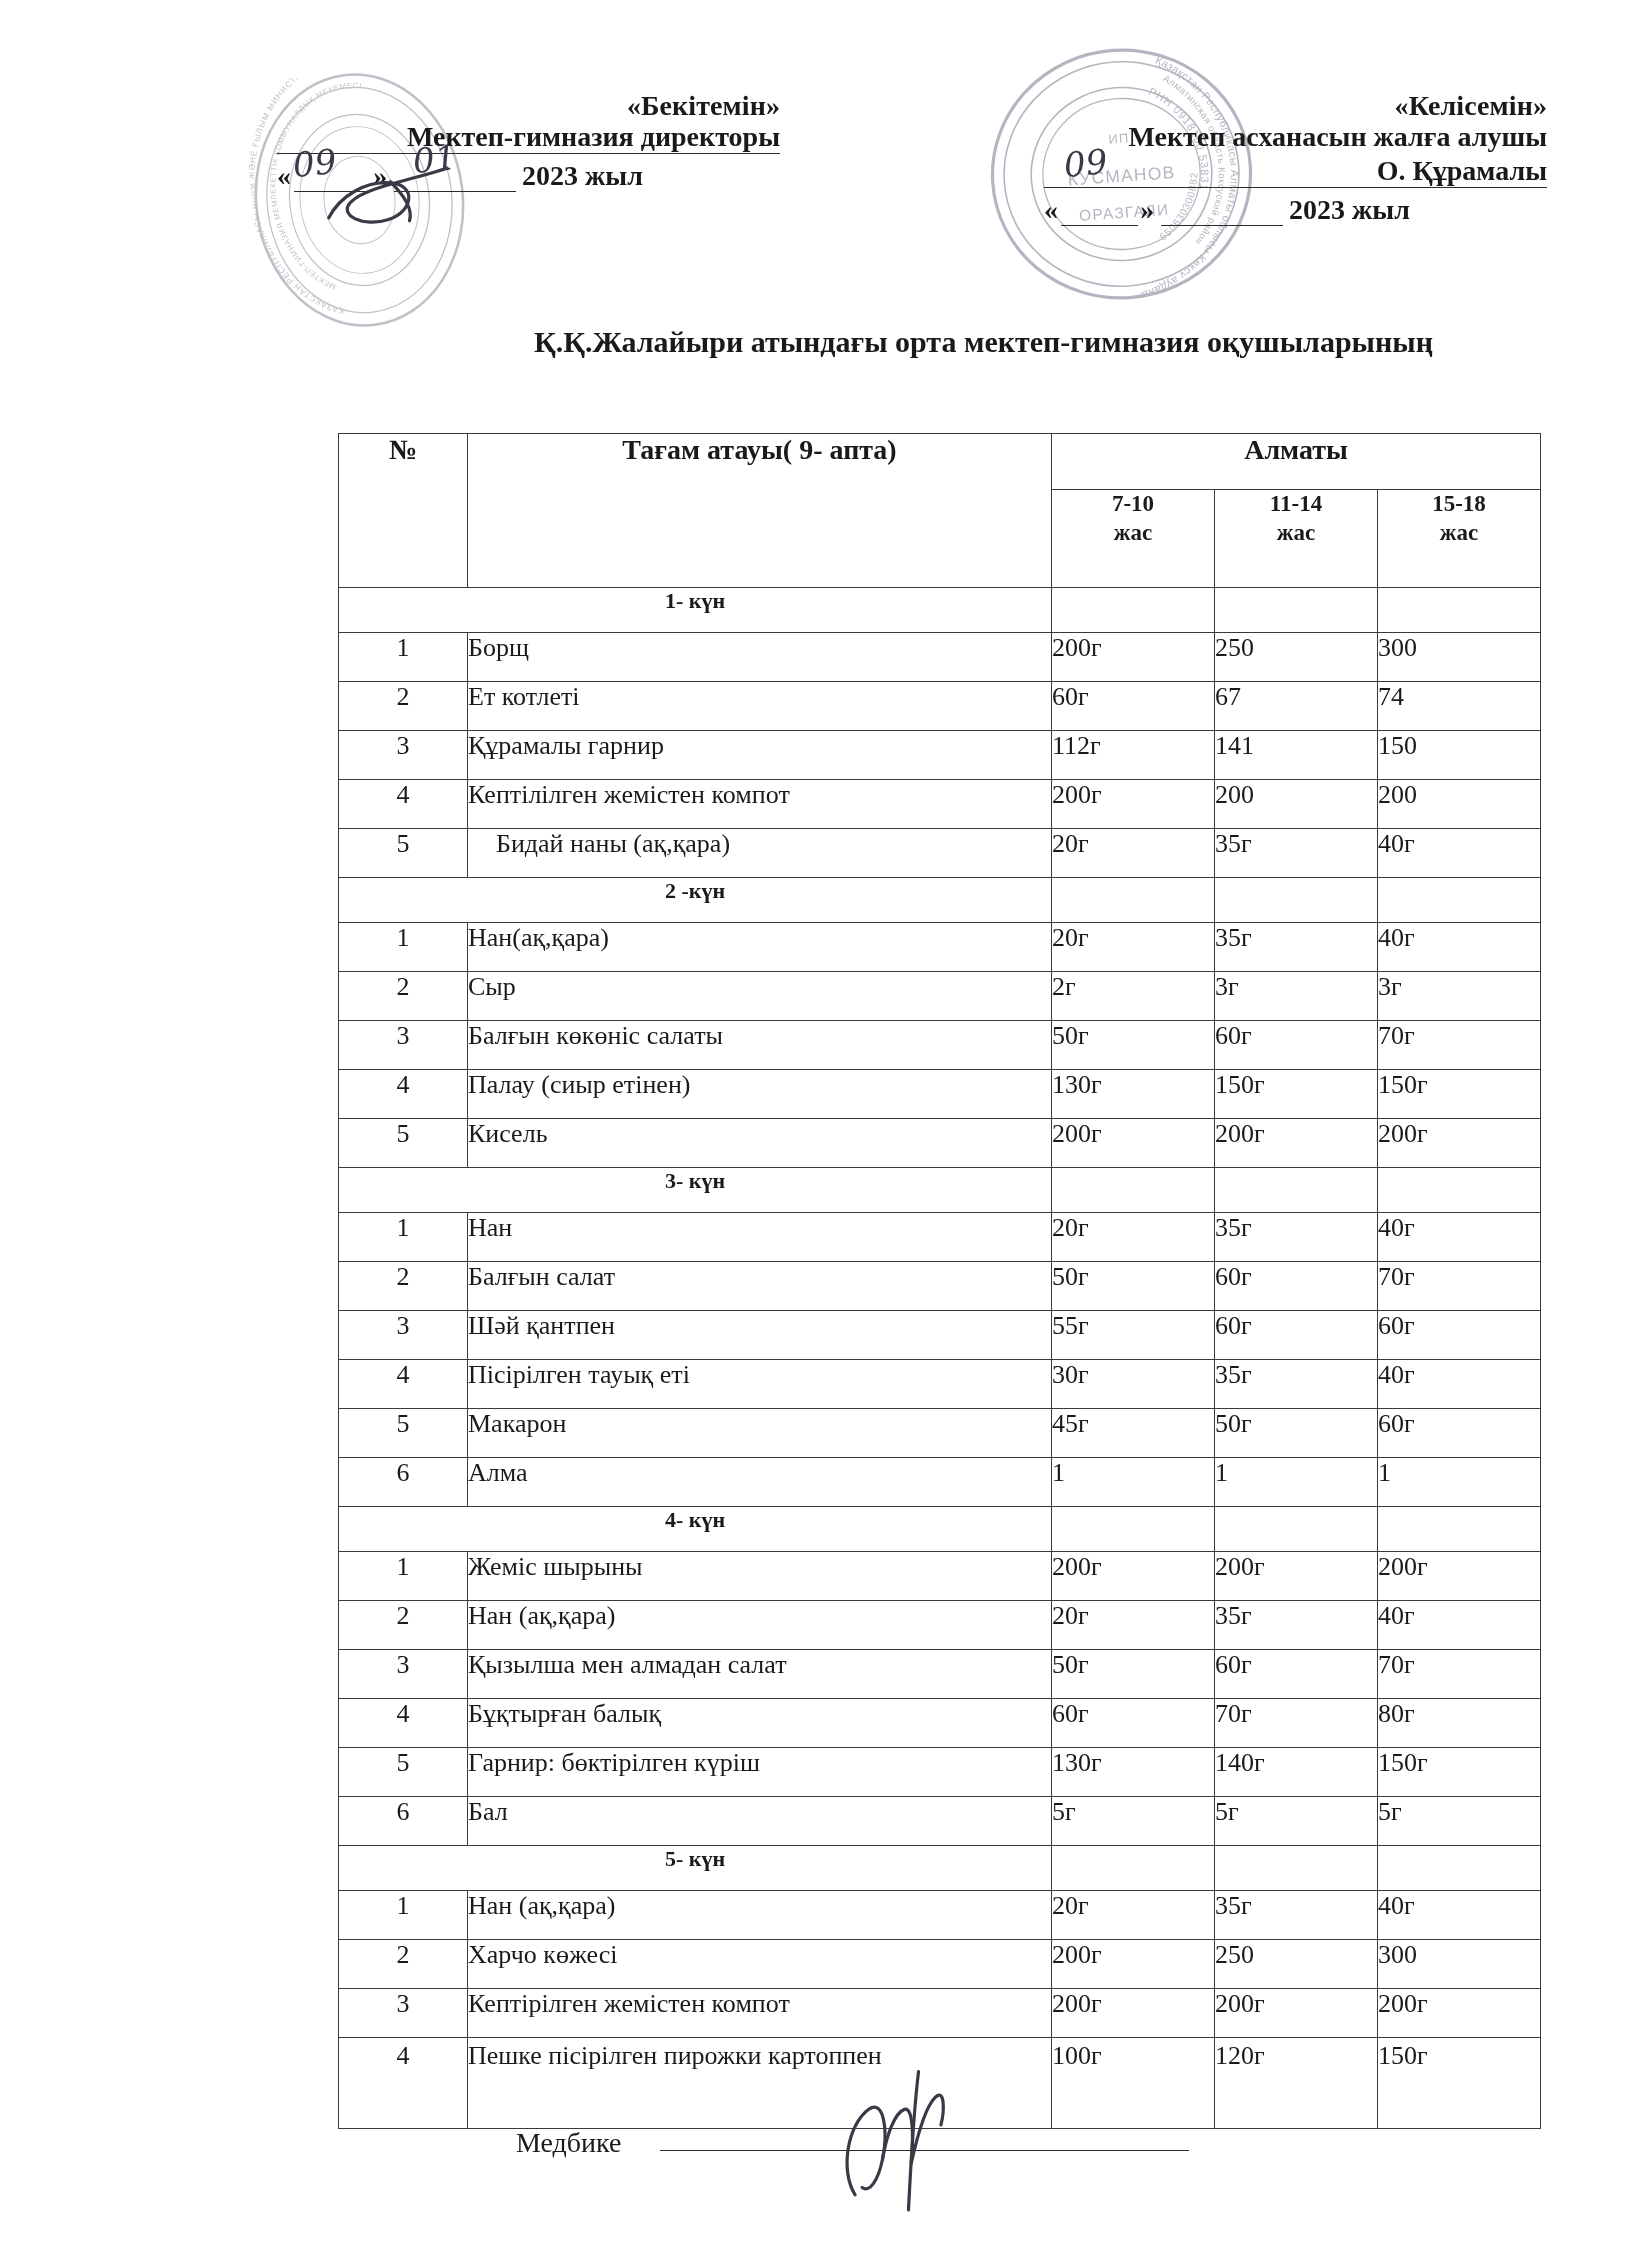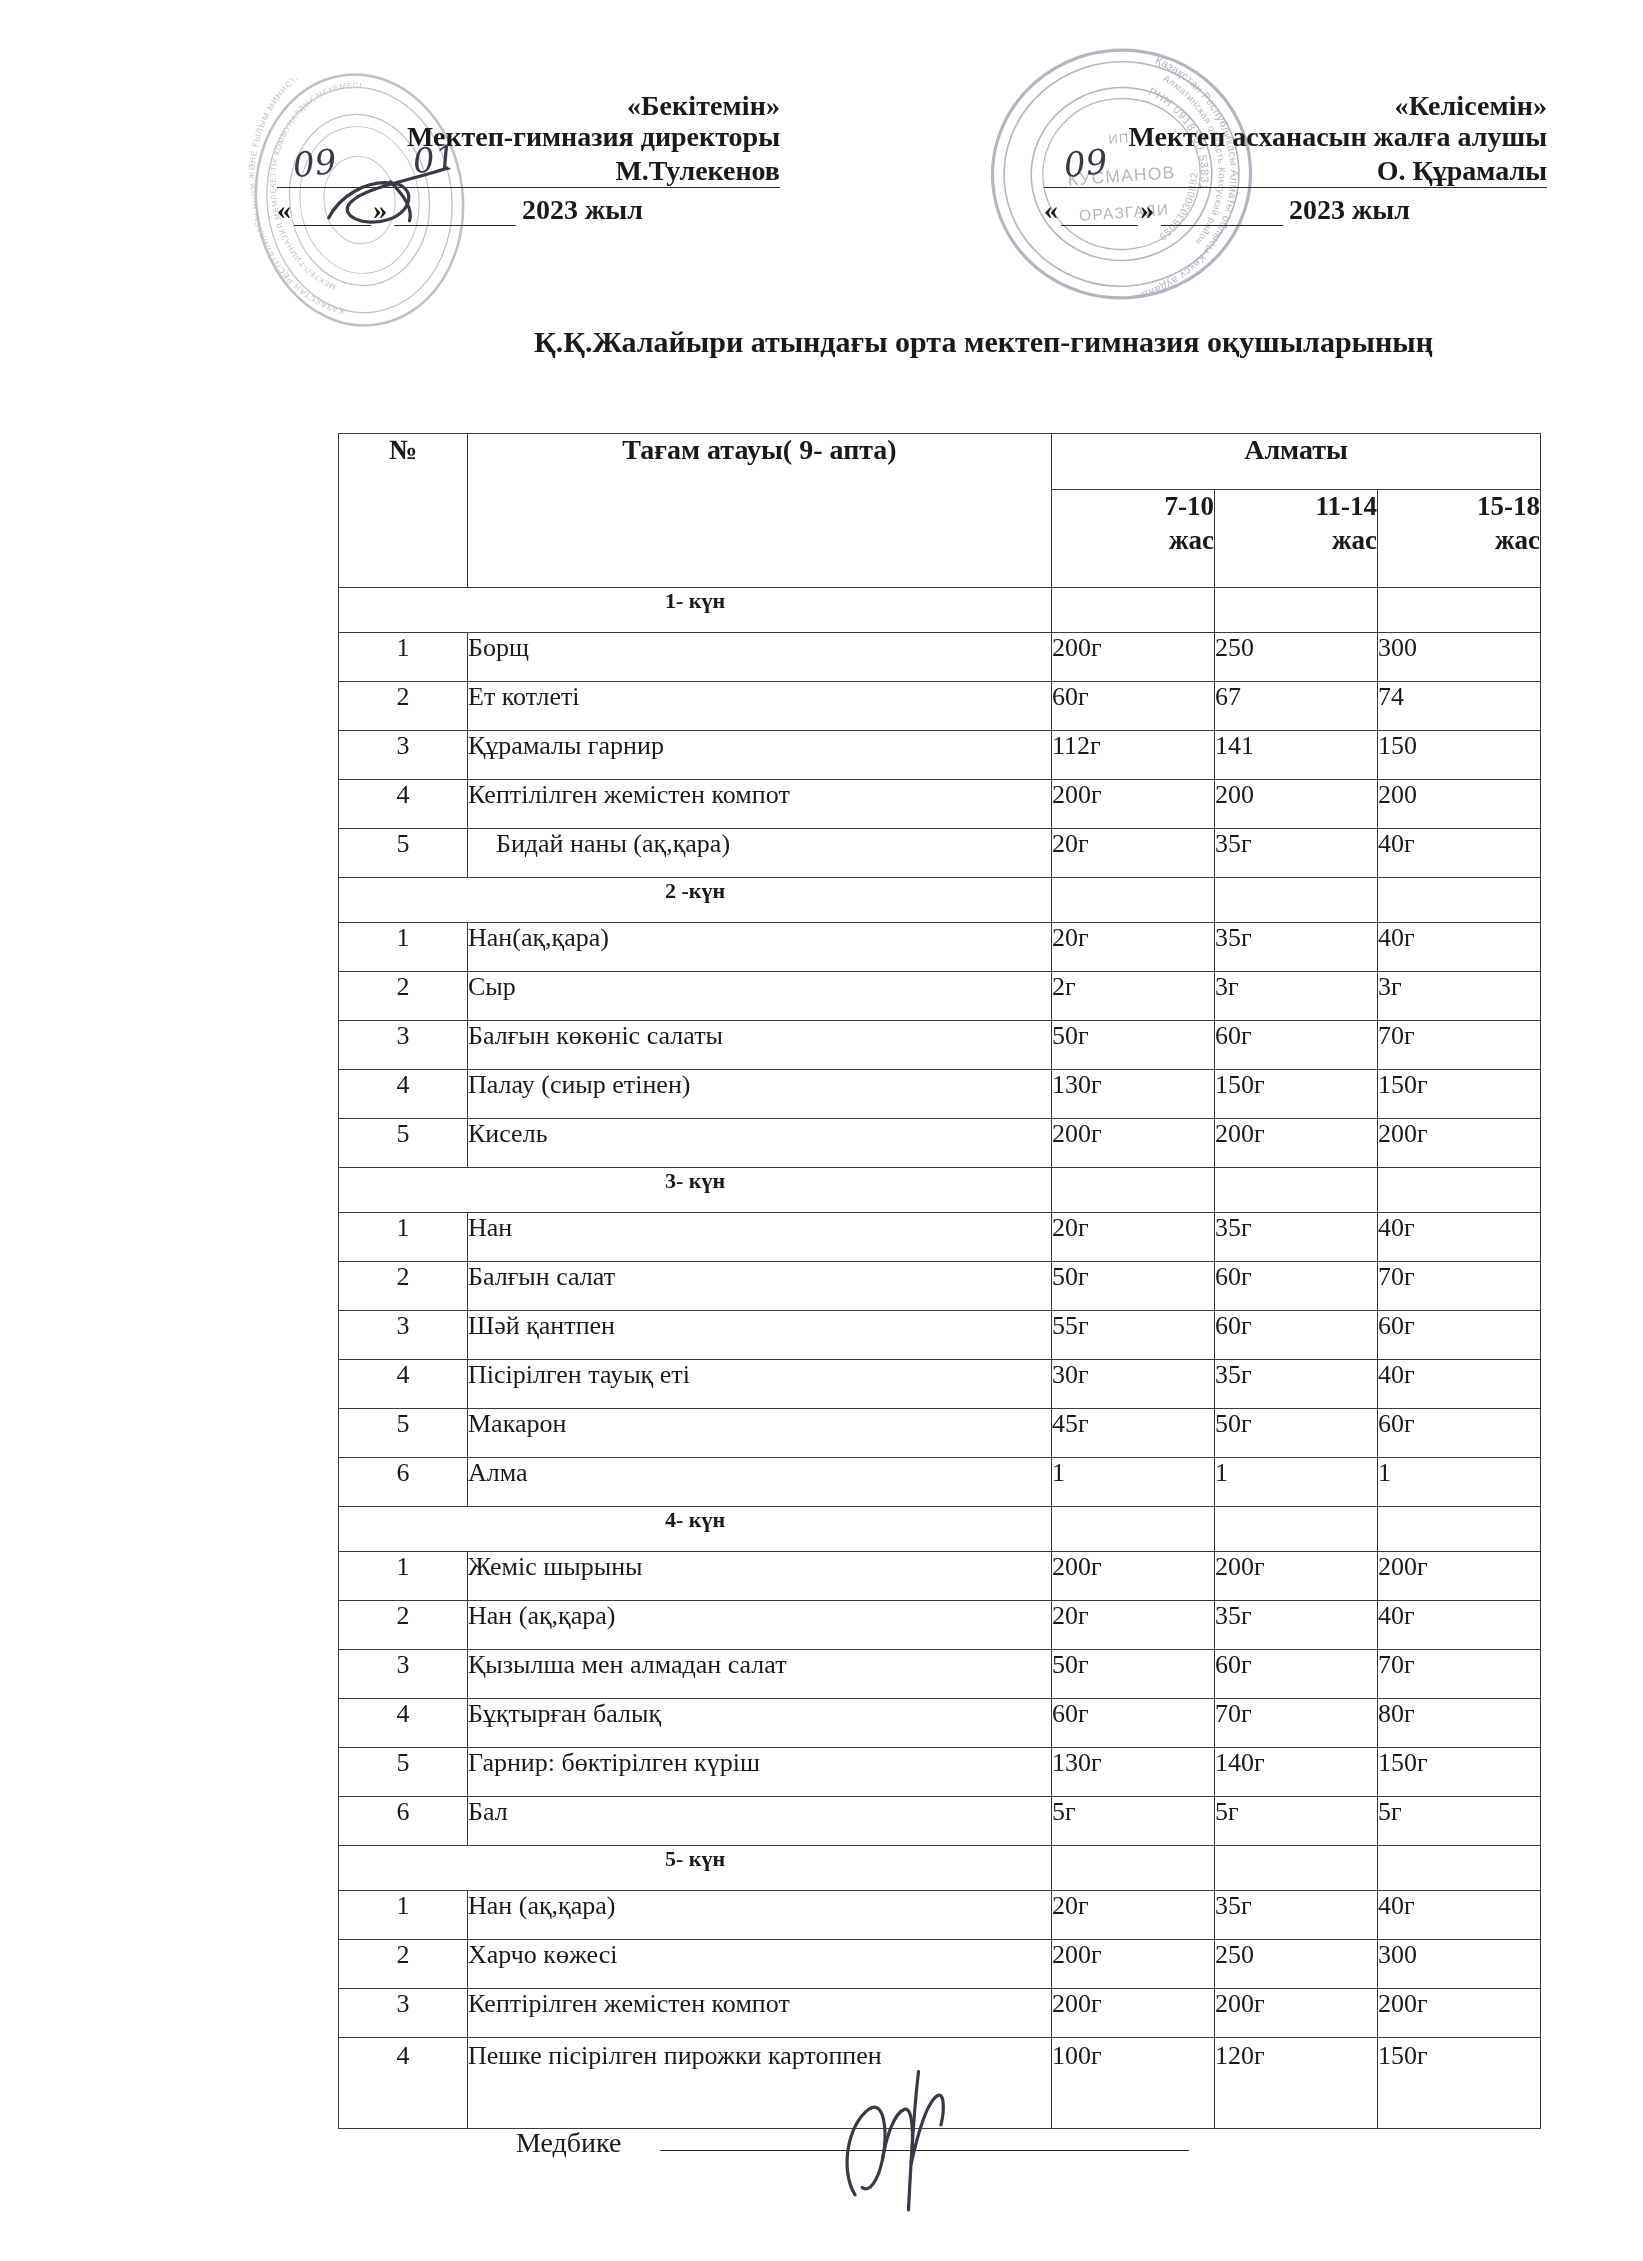--- a/index.html
+++ b/index.html
@@ -41,21 +41,21 @@
          font-size:30px;font-weight:bold;line-height:1.35;}
 
   
   table.menu{position:absolute;left:338px;top:433px;width:1203px;border-collapse:collapse;
              table-layout:fixed;}
   table.menu td,table.menu th{border:1.3px solid #3a3a3a;padding:0;vertical-align:top;}
   .c-num{width:129px;}
   .c-name{width:584px;}
   .c-v{width:163px;}
   th.h-main{font-size:28px;font-weight:bold;text-align:center;vertical-align:middle;height:55px;}
-  th.h-sub{font-size:27px;font-weight:bold;text-align:right;vertical-align:middle;height:97px;line-height:1.25;}
+  th.h-sub{font-size:23px;font-weight:bold;text-align:center;vertical-align:middle;height:97px;line-height:1.25;}
   td.num{font-size:26px;text-align:center;vertical-align:middle;height:48px;}
   td.name{font-size:26px;text-align:left;padding-left:14px;vertical-align:middle;}
   td.name.indent{padding-left:28px;}
   td.val{font-size:26px;text-align:left;padding-left:10.3px;vertical-align:top;padding-top:2.6px;}
   td.day{font-size:22px;font-weight:bold;text-align:center;vertical-align:middle;height:44px;}
   td.blank{}
   td.tall{height:90px;vertical-align:top;padding-top:6.4px;line-height:1.4;}
 
   
   .footer{position:absolute;left:516px;top:2127px;display:flex;align-items:flex-end;}
@@ -105,21 +105,20 @@
       <text font-size="16" letter-spacing="1.4"><textPath href="#sr-b" startOffset="16%">650630300882</textPath></text>
       <text x="210" y="152" font-size="20" text-anchor="middle" letter-spacing="2">ИП</text>
       <text x="210" y="212" font-size="27" text-anchor="middle" letter-spacing="2">КУСМАНОВ</text>
       <text x="210" y="268" font-size="24" text-anchor="middle" letter-spacing="2">ОРАЗГАЛИ</text>
     </svg>
   </div>
 
   <div class="hdr hdr-left">
     <div class="ln l1">«Бекітемін»</div>
     <div class="ln l2">Мектеп-гимназия директоры</div>
-    <div class="ln l3">М.Тулекенов</div>
     <div class="underline-long"></div>
     <div class="daterow">
       <span class="q">«</span>
       <span class="blankA"></span>
       <span class="q">»</span>
       <span class="blankB"></span>
       <span>2023 жыл</span>
     </div>
   </div>
   <div class="hw" style="position:absolute;left:293px;top:143px;font-size:34px;transform:rotate(-6deg);">09</div>

